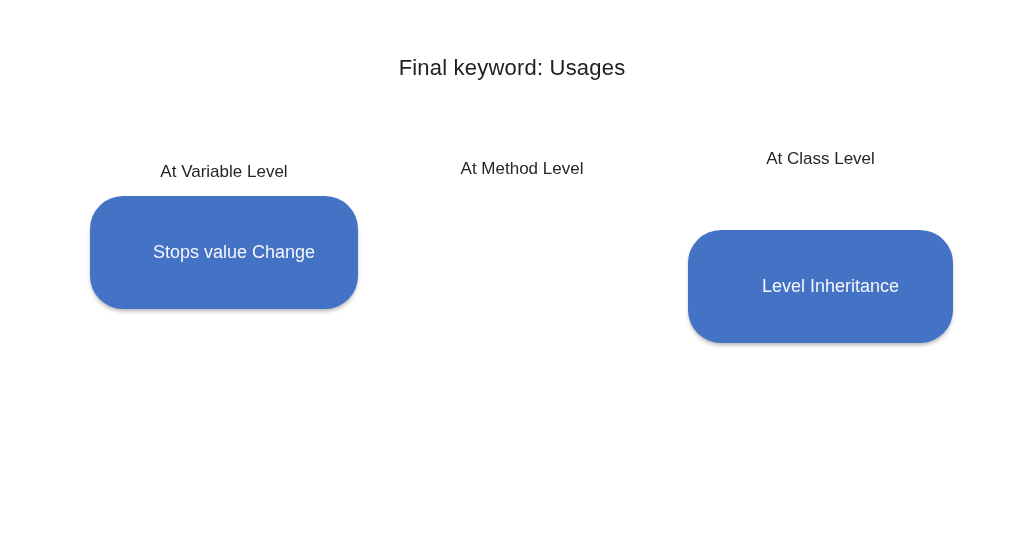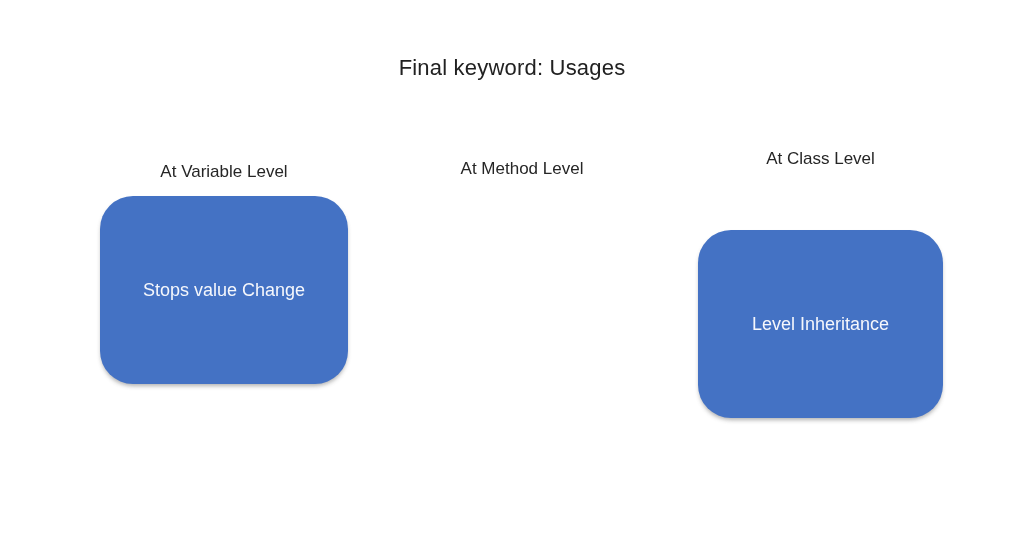--- a/index.html
+++ b/index.html
@@ -40,27 +40,28 @@
     font-size: 17px;
     line-height: 20px;
     color: var(--label, #262626);
     white-space: nowrap;
   }
   .group-1 .group-label { margin-bottom: 14px; }
   .group-2 .group-label { margin-bottom: 26px; }
   .group-3 .group-label { margin-bottom: 17px; }
   .box {
     width: 100%;
-    height: 188px;
+    height: 113px;
     border-radius: 33px;
     background: var(--box-fill, #4472C4);
     display: flex;
     align-items: center;
     justify-content: center;
     box-shadow: 0 3px 4px -1px rgba(80, 80, 80, 0.45);
+    padding-left: 20px;
   }
   .box-text {
     color: var(--box-text, #f5f7fc);
     font-size: 18px;
     white-space: nowrap;
     text-align: center;
   }
 </style>
 </head>
 <body>

